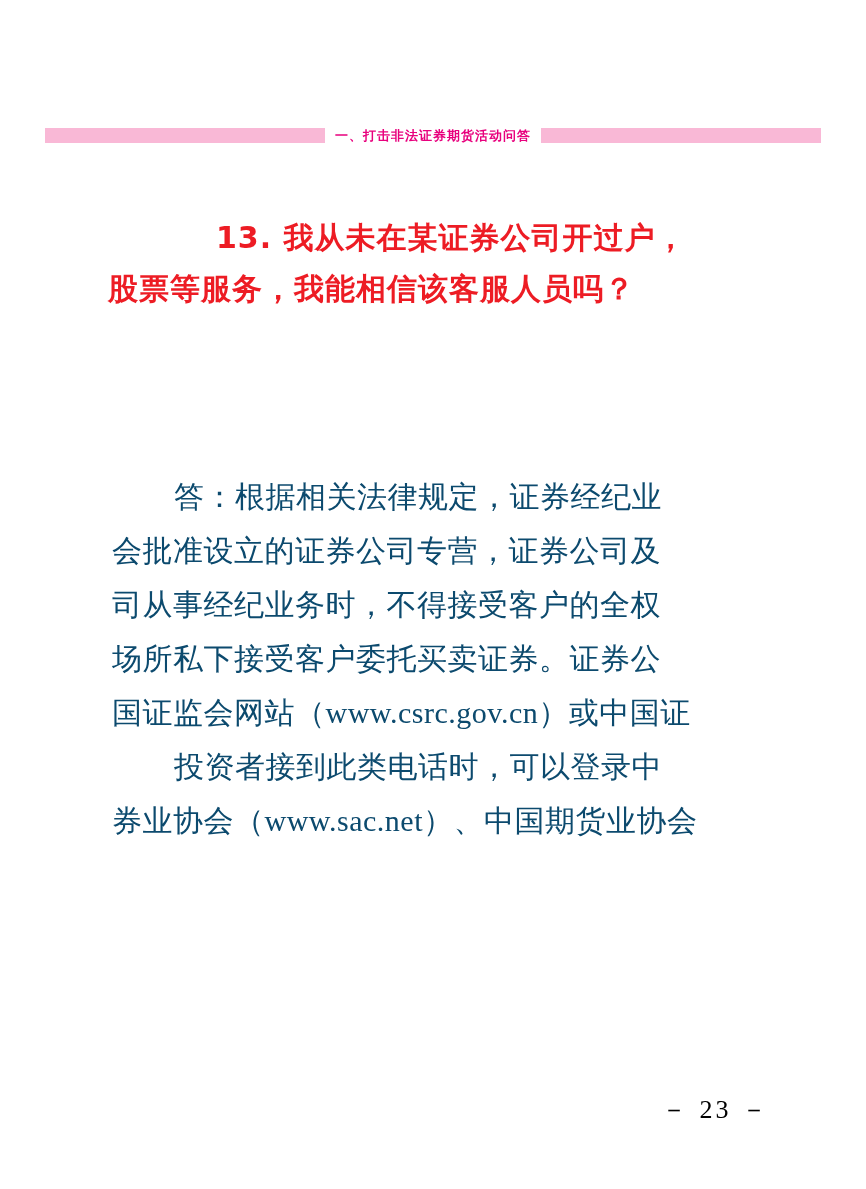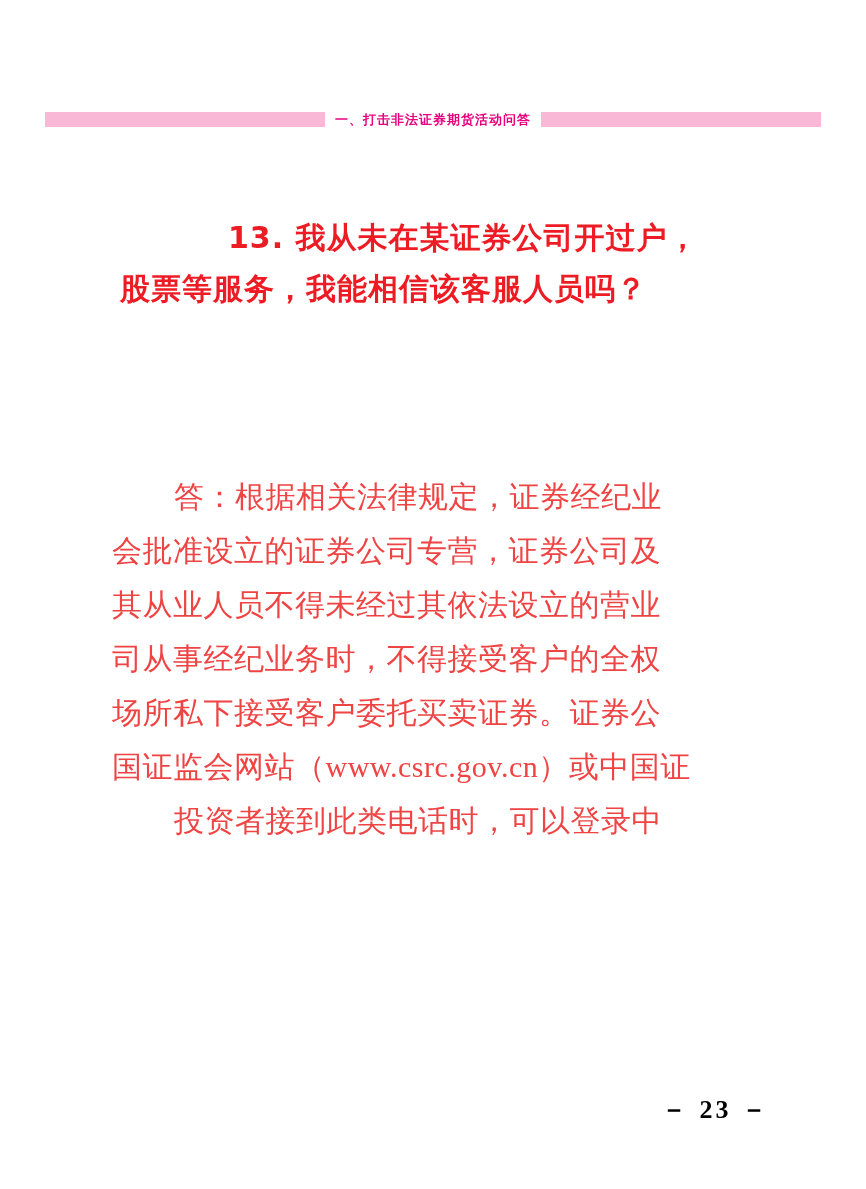--- a/index.html
+++ b/index.html
@@ -16,21 +16,21 @@
   }
 
   .page {
     position: absolute;
     inset: 0;
   }
 
   
   .header {
     position: absolute;
-    top: 108px;
+    top: 124px;
     left: 0;
     right: 0;
     height: 22px;
     display: flex;
     align-items: center;
     justify-content: center;
   }
   .header-bar {
     height: 15px;
     background: #f9b8d6;
@@ -57,37 +57,36 @@
     width: 650px;
     color: #ed1c24;
     font-family: "DejaVu Sans", sans-serif;
     font-weight: bold;
     font-size: 30px;
     line-height: 51px;
     letter-spacing: 1px;
   }
   .question .qline {
     white-space: nowrap;
-    margin-left: 12px;
   }
   .question .qline.first {
     text-indent: 0;
     padding-left: 108px;
   }
 
   
   .body-text {
     position: absolute;
     top: 470px;
     left: 112px;
     width: 640px;
     font-family: "Liberation Serif", serif;
     font-size: 30px;
     line-height: 54px;
-    color: #ef4444;
+    color: #0c4a6e;
     letter-spacing: 0.5px;
   }
   .para {
     margin: 0;
   }
   .para .pline {
     white-space: nowrap;
     display: block;
   }
   .para .pline.indent {
@@ -96,21 +95,20 @@
 
   
   .page-number {
     position: absolute;
     bottom: 62px;
     right: 96px;
     font-family: "Liberation Serif", serif;
     font-size: 26px;
     color: #000;
     letter-spacing: 3px;
-    font-weight: bold;
   }
 </style>
 </head>
 <body>
 
 <div class="page">
 
   <div class="header">
     <div class="header-bar left"></div>
     <div class="header-title">一、打击非法证券期货活动问答</div>
@@ -120,27 +118,27 @@
   <div class="question">
     <div class="qline first">13. 我从未在某证券公司开过户，</div>
     <div class="qline">股票等服务，我能相信该客服人员吗？</div>
   </div>
 
   <div class="body-text">
 
     <div class="para">
       <span class="pline indent">答：根据相关法律规定，证券经纪业</span>
       <span class="pline">会批准设立的证券公司专营，证券公司及</span>
-      <span class="pline">其从业人员不得未经过其依法设立的营业</span>
       <span class="pline">司从事经纪业务时，不得接受客户的全权</span>
       <span class="pline">场所私下接受客户委托买卖证券。证券公</span>
     </div>
 
     <div class="para">
       <span class="pline">国证监会网站（www.csrc.gov.cn）或中国证</span>
       <span class="pline indent">投资者接到此类电话时，可以登录中</span>
+      <span class="pline">券业协会（www.sac.net）、中国期货业协会</span>
     </div>
 
   </div>
 
   <div class="page-number">－ 23 －</div>
 
 </div>
 
 </body></html>

